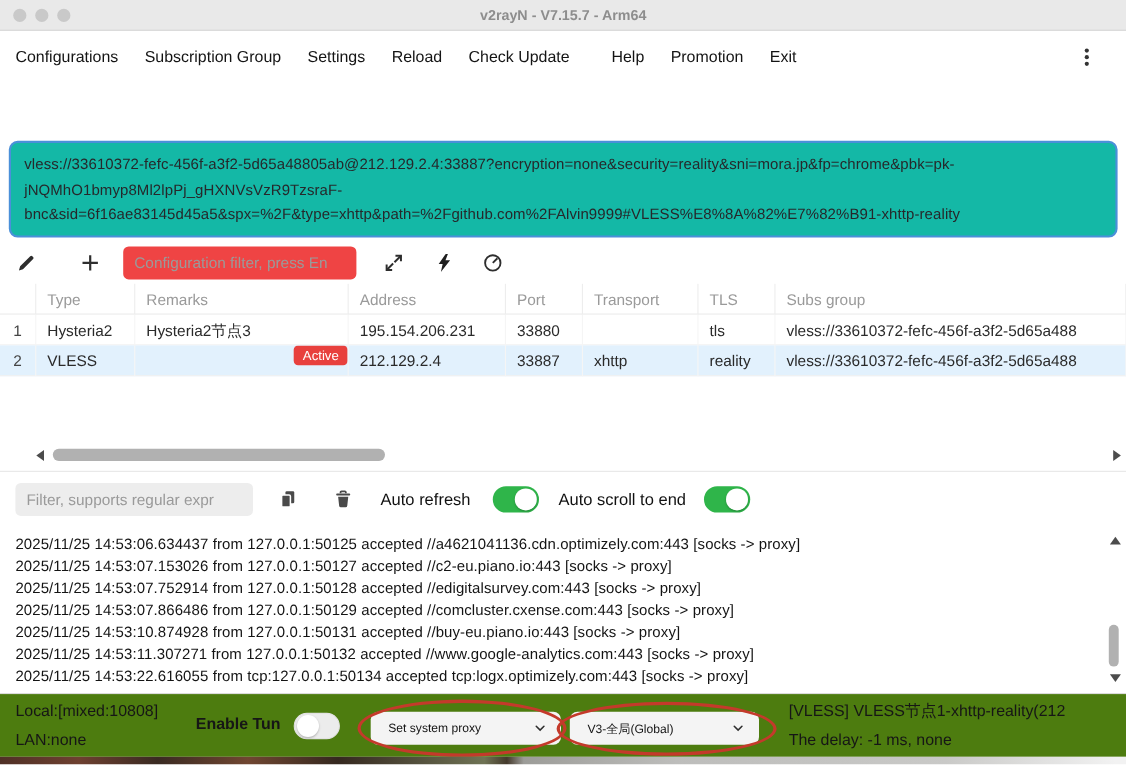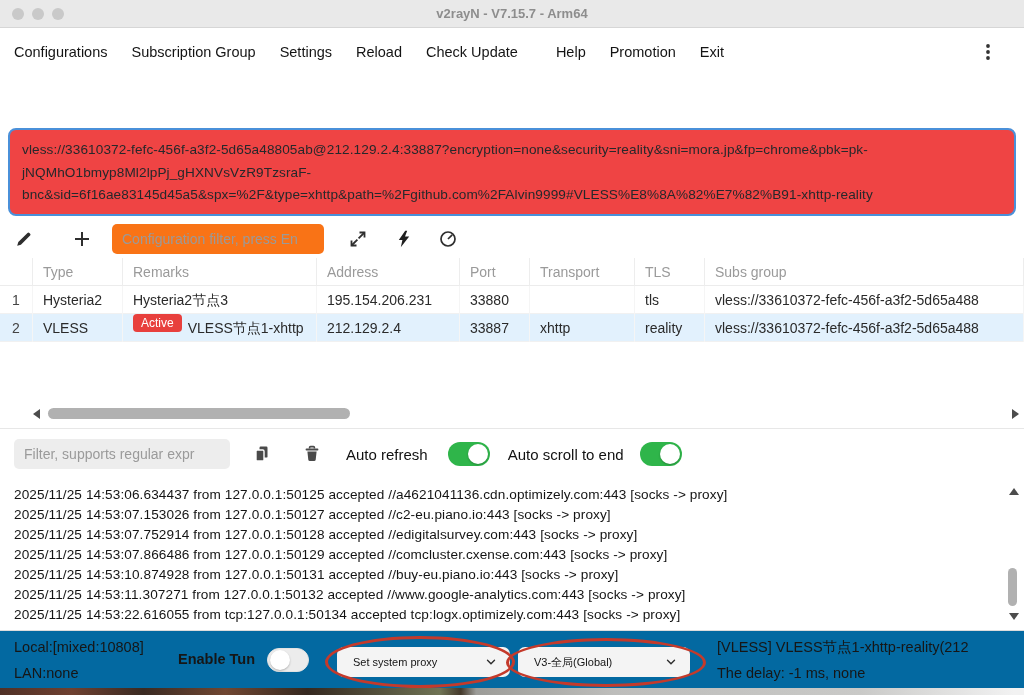--- a/index.html
+++ b/index.html
@@ -22,48 +22,48 @@
     background:#fff; display:flex; align-items:center; padding-left:14px; }
   .menu-item { font-size:14.5px; color:#141414; margin-right:24px; cursor:default; white-space:nowrap; }
   .menu-item.gap { margin-left:14px; }
   .kebab { position:absolute; right:26px; top:13px; width:20px; height:20px; }
 
   
   .tabrow { position:absolute; top:86px; left:24px; height:32px; line-height:32px; font-size:13px; color:#222;margin-top:42px; }
 
   
   .urlbox { position:absolute; top:128px; left:8px; width:1008px; height:88px;
-    background:#ef4444; border:2px solid #4a90d9; border-radius:8px;
+    background:#14b8a6; border:2px solid #4a90d9; border-radius:8px;
     padding:9px 12px; font-size:13.6px; line-height:22.5px; color:#26282b;
     overflow-wrap:break-word; overflow:hidden; letter-spacing:0.1px; }
 
   
   .toolbar { position:absolute; top:220px; left:0; width:1024px; height:38px; display:flex; align-items:center; }
   .tb-icon { width:20px; height:20px; flex:0 0 auto; }
   .icon-pencil { margin-left:14px; }
   .icon-plus { margin-left:38px; }
-  .cfg-filter { margin-left:20px; width:212px; height:30px; background:#f97316; border:none;
+  .cfg-filter { margin-left:20px; width:212px; height:30px; background:#ef4444; border:none;
     border-radius:5px; padding:0 10px; font-size:14px; color:#333; font-family:"Liberation Sans",sans-serif; }
   .cfg-filter::placeholder, .log-filter::placeholder { color:#9a9a9a; }
   .icon-expand { margin-left:24px; }
   .icon-bolt { margin-left:26px; }
   .icon-gauge { margin-left:24px; }
 
   
   .table { position:absolute; top:258px; left:0; width:1024px; }
   .trow { display:grid; grid-template-columns:33px 90px 194px 143px 70px 105px 70px 319px;
     height:28px; align-items:center; }
   .trow > div { padding-left:10px; overflow:hidden; white-space:nowrap; height:28px; line-height:28px; }
   .thead > div { color:#9a9a9a; font-size:14px; border-right:1px solid #ededed; }
   .thead { border-bottom:1px solid #ececec; }
   .tbody-row { font-size:14px; color:#2a2a2a; border-bottom:1px solid #f1f1f1; }
   .tbody-row > div { border-right:1px solid #f5f5f5; }
   .cell-num { text-align:center; padding-left:0 !important; color:#444; }
   .row-active { background:#e2f1fd; }
-  .remarks-cell { display:flex; align-items:flex-start; gap:6px; }
+  .remarks-cell { display:flex; align-items:flex-end; gap:6px;flex-direction:column; }
   .badge { background:#e8403d; color:#fff; font-size:12px; border-radius:4px;
     padding:2px 8px; line-height:14px; flex:0 0 auto; }
 
   
   .hscroll { position:absolute; top:406px; left:0; width:1024px; height:16px; }
   .tri { width:0; height:0; position:absolute; }
   .tri-left { top:3px; left:33px; border-top:5px solid transparent; border-bottom:5px solid transparent; border-right:7px solid #4c4c4c; }
   .tri-right { top:3px; right:5px; border-top:5px solid transparent; border-bottom:5px solid transparent; border-left:7px solid #4c4c4c; }
   .hthumb { position:absolute; left:48px; top:2px; width:302px; height:11px; border-radius:5.5px; background:#b1b1b1; }
   .divider { position:absolute; top:428px; left:0; width:1024px; height:1px; background:#e7e7e7; }
@@ -87,21 +87,21 @@
   
   .logarea { position:absolute; top:480px; left:0; width:1002px; height:148px; overflow:hidden;
     padding:5px 0 0 14px; }
   .logline { font-size:13.6px; line-height:20px; color:#141414; white-space:nowrap; letter-spacing:0.1px; }
   .vscroll { position:absolute; top:480px; right:0; width:20px; height:148px; }
   .tri-up { left:5px; top:8px; border-left:5px solid transparent; border-right:5px solid transparent; border-bottom:7px solid #4c4c4c; }
   .tri-down { left:5px; bottom:8px; border-left:5px solid transparent; border-right:5px solid transparent; border-top:7px solid #4c4c4c; }
   .vthumb { position:absolute; left:4px; top:88px; width:9px; height:38px; border-radius:4.5px; background:#b1b1b1; }
 
   
-  .statusbar { position:absolute; top:630px; left:0; width:1024px; height:58px; border-top:1px solid #dcdcdc; background:#0369a1; }
+  .statusbar { position:absolute; top:630px; left:0; width:1024px; height:58px; border-top:1px solid #dcdcdc; background:#4d7c0f; }
   .local-block { position:absolute; left:14px; top:3px; font-size:14.5px; line-height:26px; color:#161616; }
   .tun-label { position:absolute; left:178px; top:20px; font-size:14.5px; color:#161616;font-weight:bold; }
   .tun-toggle { position:absolute; left:267px; top:17px; margin-left:0; }
   .sb-btn { position:absolute; top:16px; height:30px; background:#f4f4f4; border-radius:7px;
     display:flex; align-items:center; justify-content:space-between; font-size:11px; color:#141414;
     padding:0 12px 0 16px; }
   .btn-sysproxy { left:337px; width:173px; }
   .btn-routing { left:518px; width:172px;gap:16px; }
   .sb-btn svg { flex:0 0 auto; margin-left:8px; }
   .ellipse { position:absolute; border:3px solid #c43a2b; border-radius:50%; pointer-events:none; }

